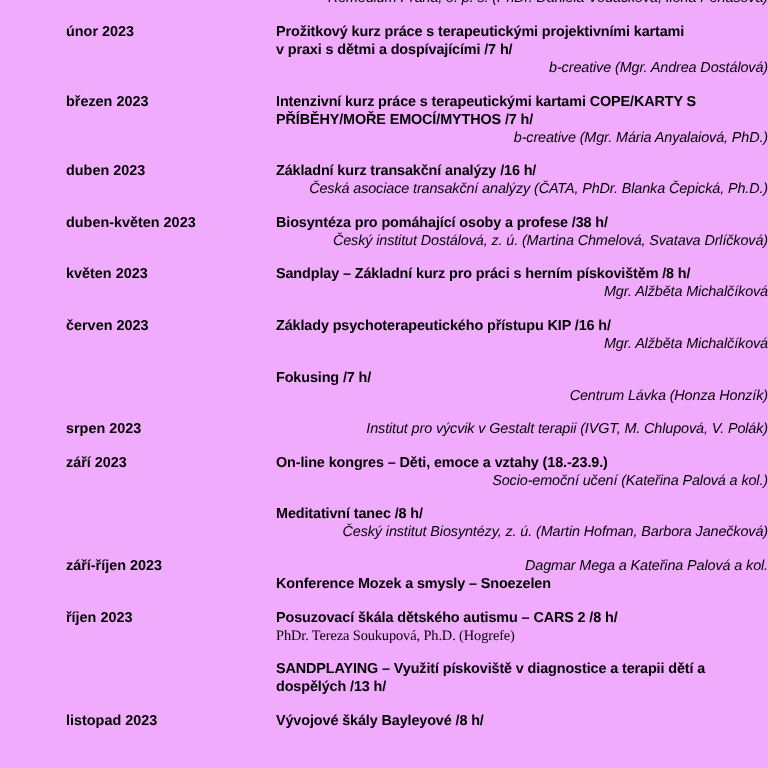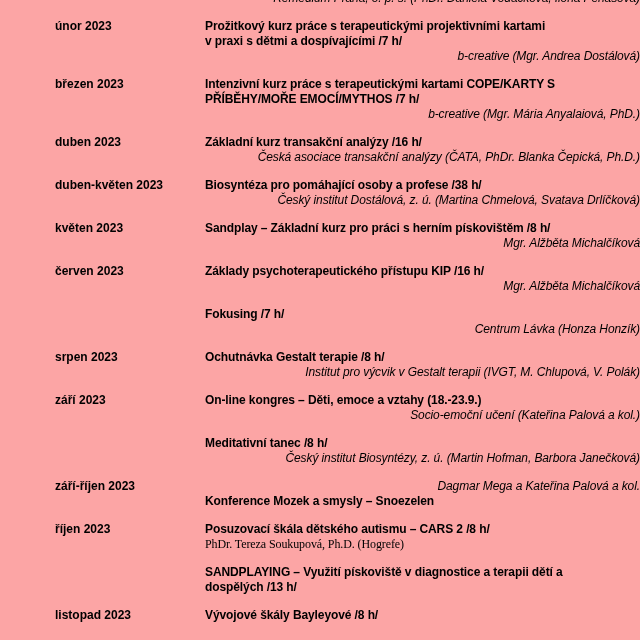--- a/index.html
+++ b/index.html
@@ -10,21 +10,21 @@
   body {
     width: 640px;
     height: 640px;
     overflow: hidden;
     font-family: "Liberation Sans", sans-serif;
     color: #000000;
   }
   .page {
     width: 640px;
     height: 640px;
-    background: #fca5a5;
+    background: #f0abfc;
     box-sizing: border-box;
     padding-left: 55px;
     overflow: hidden;
   }
   .entries-list {
     display: block;
   }
   .entry {
     display: flex;
     flex-direction: row;
@@ -38,20 +38,21 @@
     width: 150px;
     flex: 0 0 150px;
     font-weight: 700;
     font-size: 12px;
     line-height: 15px;
     white-space: nowrap;
   }
   .entry-content {
     flex: 1 1 auto;
     min-width: 0;
+    margin-left: 25px;
   }
   .line {
     font-size: 12px;
     line-height: 15px;
     white-space: nowrap;
     letter-spacing: -0.1px;
   }
   .line.title {
     font-weight: 700;
     font-style: normal;
@@ -125,21 +126,20 @@
       <div class="entry">
         <div class="entry-date"></div>
         <div class="entry-content">
           <div class="line title">Fokusing /7 h/</div>
           <div class="line provider">Centrum Lávka (Honza Honzík)</div>
         </div>
       </div>
       <div class="entry">
         <div class="entry-date">srpen 2023</div>
         <div class="entry-content">
-          <div class="line title">Ochutnávka Gestalt terapie /8 h/</div>
           <div class="line provider">Institut pro výcvik v Gestalt terapii (IVGT, M. Chlupová, V. Polák)</div>
         </div>
       </div>
       <div class="entry">
         <div class="entry-date">září 2023</div>
         <div class="entry-content">
           <div class="line title">On-line kongres – Děti, emoce a vztahy (18.-23.9.)</div>
           <div class="line provider">Socio-emoční učení (Kateřina Palová a kol.)</div>
         </div>
       </div>

